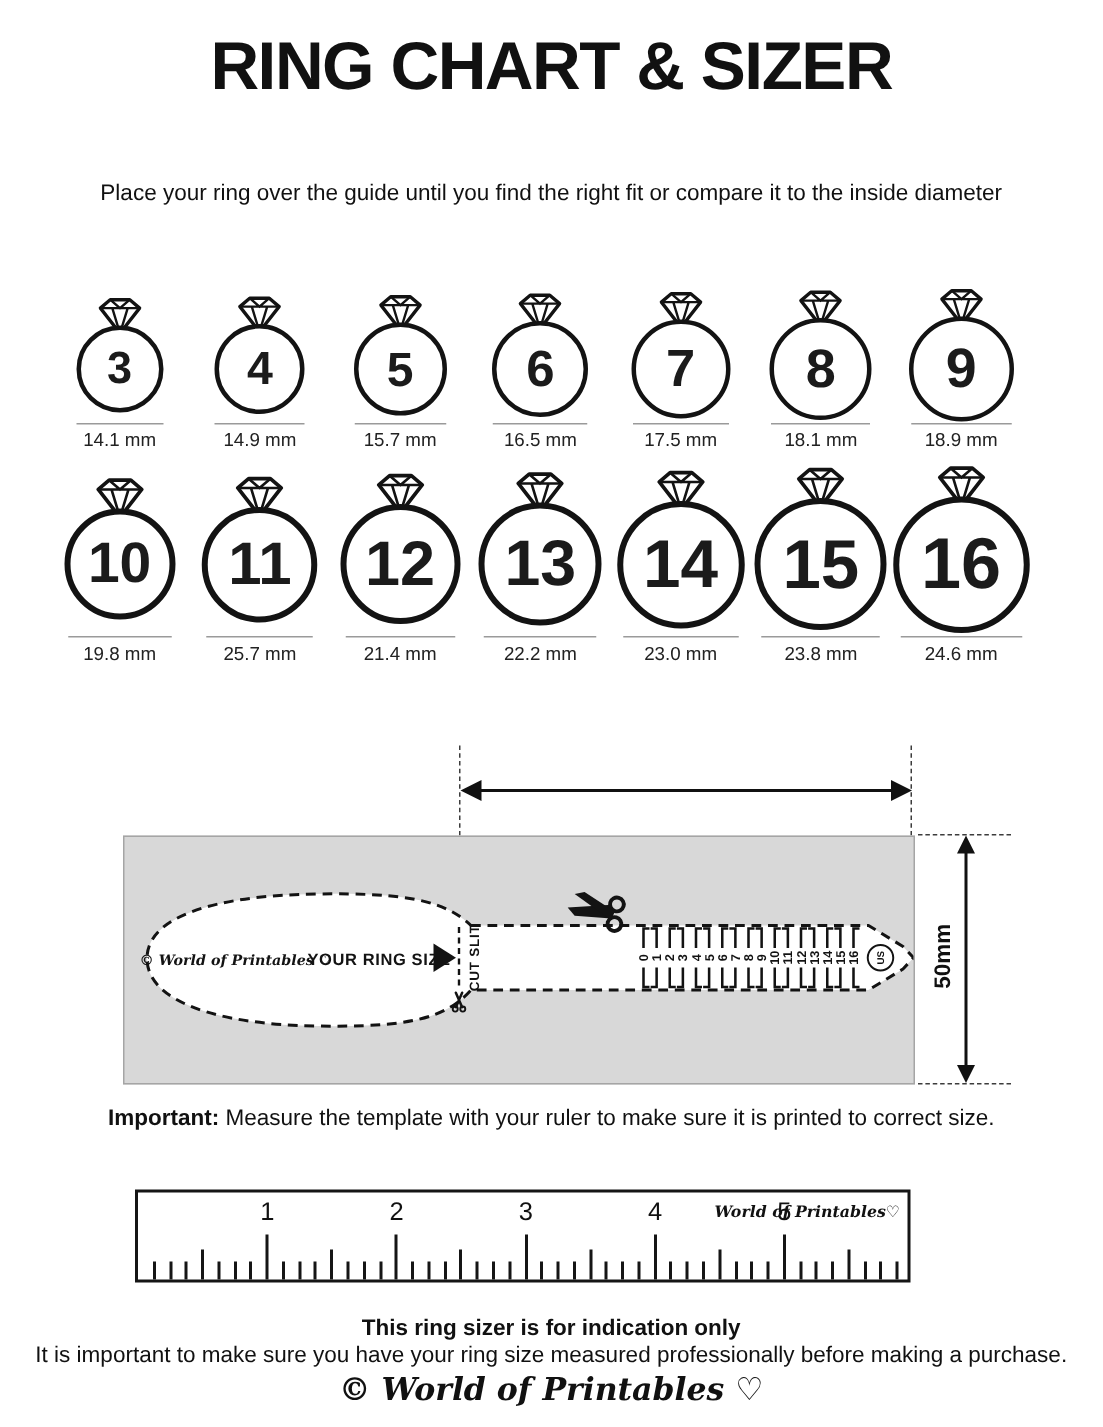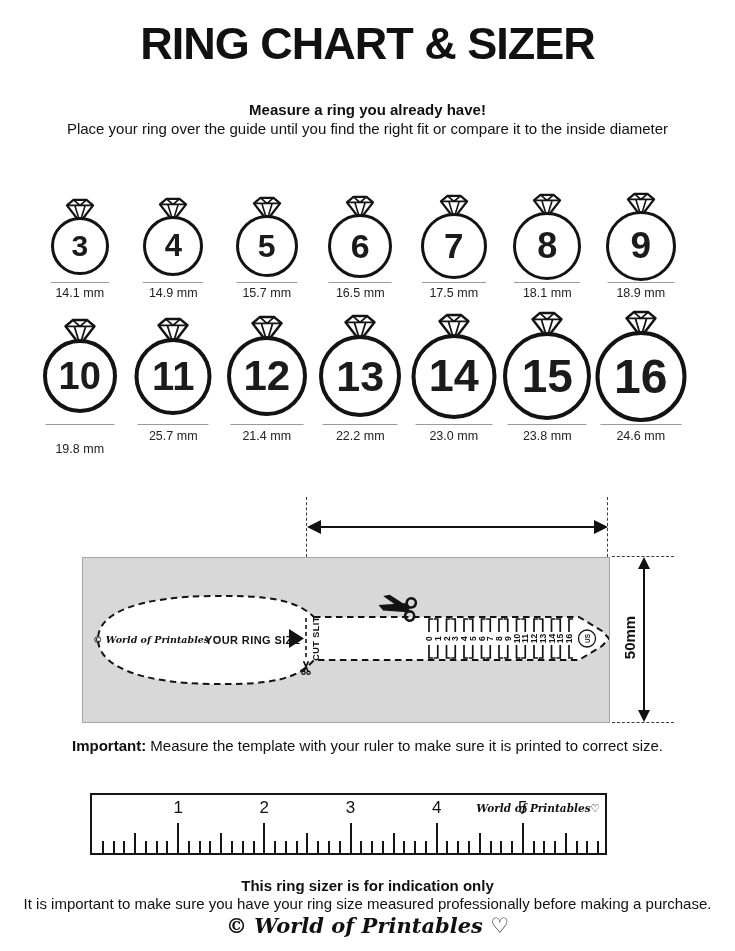--- a/index.html
+++ b/index.html
@@ -58,21 +58,20 @@
   .footer-bold{top:877px;font-size:15px;font-weight:bold;}
   .footer-body{top:895px;font-size:15px;}
   .footer-brand{top:913px;font-size:21px;}
 </style>
 </head>
 <body>
 
 <div class="page">
 
   <h1 class="abs ctr title" style="margin:0;">RING CHART &amp; SIZER</h1>
-  <div class="abs ctr intro-bold">Measure a ring you already have!</div>
   <div class="abs ctr intro-body">Place your ring over the guide until you find the right fit or compare it to the inside diameter</div>
 
   <div id="ring-row-0" class="ring-row" style="top:178px;height:124px;">
       <div class="ring-cell">
         <div class="ring-diamond" style="top: 19px;"><svg width="38" height="28" viewBox="0 0 40 30">
             <path d="M6 9 L13 3 H27 L34 9 L20 27 Z" fill="#fff" stroke="#131313" stroke-width="2.4" stroke-linejoin="round"></path>
             <path d="M6 9 H34 M13 3 L20 9 L27 3 M14.5 9 L20 27 M25.5 9 L20 27" fill="none" stroke="#131313" stroke-width="1.7"></path>
           </svg></div>
         <div class="ring-circle" style="width: 52px; height: 52px; top: 39px; border-width: 3px; font-size: 30px;">3</div>
         <div class="ring-underline" style="top: 104px; width: 58px;"></div>
@@ -134,21 +133,21 @@
       </div>
     </div>
   <div id="ring-row-1" class="ring-row" style="top:308px;height:142px;">
       <div class="ring-cell">
         <div class="ring-diamond" style="top: 9px;"><svg width="42" height="31" viewBox="0 0 40 30">
             <path d="M6 9 L13 3 H27 L34 9 L20 27 Z" fill="#fff" stroke="#131313" stroke-width="2.4" stroke-linejoin="round"></path>
             <path d="M6 9 H34 M13 3 L20 9 L27 3 M14.5 9 L20 27 M25.5 9 L20 27" fill="none" stroke="#131313" stroke-width="1.7"></path>
           </svg></div>
         <div class="ring-circle" style="width: 66px; height: 66px; top: 31px; border-width: 4px; font-size: 38px;">10</div>
         <div class="ring-underline" style="top: 116px; width: 69px;"></div>
-        <div class="ring-mm" style="top: 121px; margin-top: 13px;">19.8 mm</div>
+        <div class="ring-mm" style="top: 121px;">19.8 mm</div>
       </div>
       <div class="ring-cell">
         <div class="ring-diamond" style="top: 7.5px;"><svg width="42" height="31" viewBox="0 0 40 30">
             <path d="M6 9 L13 3 H27 L34 9 L20 27 Z" fill="#fff" stroke="#131313" stroke-width="2.4" stroke-linejoin="round"></path>
             <path d="M6 9 H34 M13 3 L20 9 L27 3 M14.5 9 L20 27 M25.5 9 L20 27" fill="none" stroke="#131313" stroke-width="1.7"></path>
           </svg></div>
         <div class="ring-circle" style="width: 69px; height: 69px; top: 29.5px; border-width: 4px; font-size: 40px;">11</div>
         <div class="ring-underline" style="top: 116px; width: 71px;"></div>
         <div class="ring-mm" style="top: 121px;">25.7 mm</div>
       </div>

